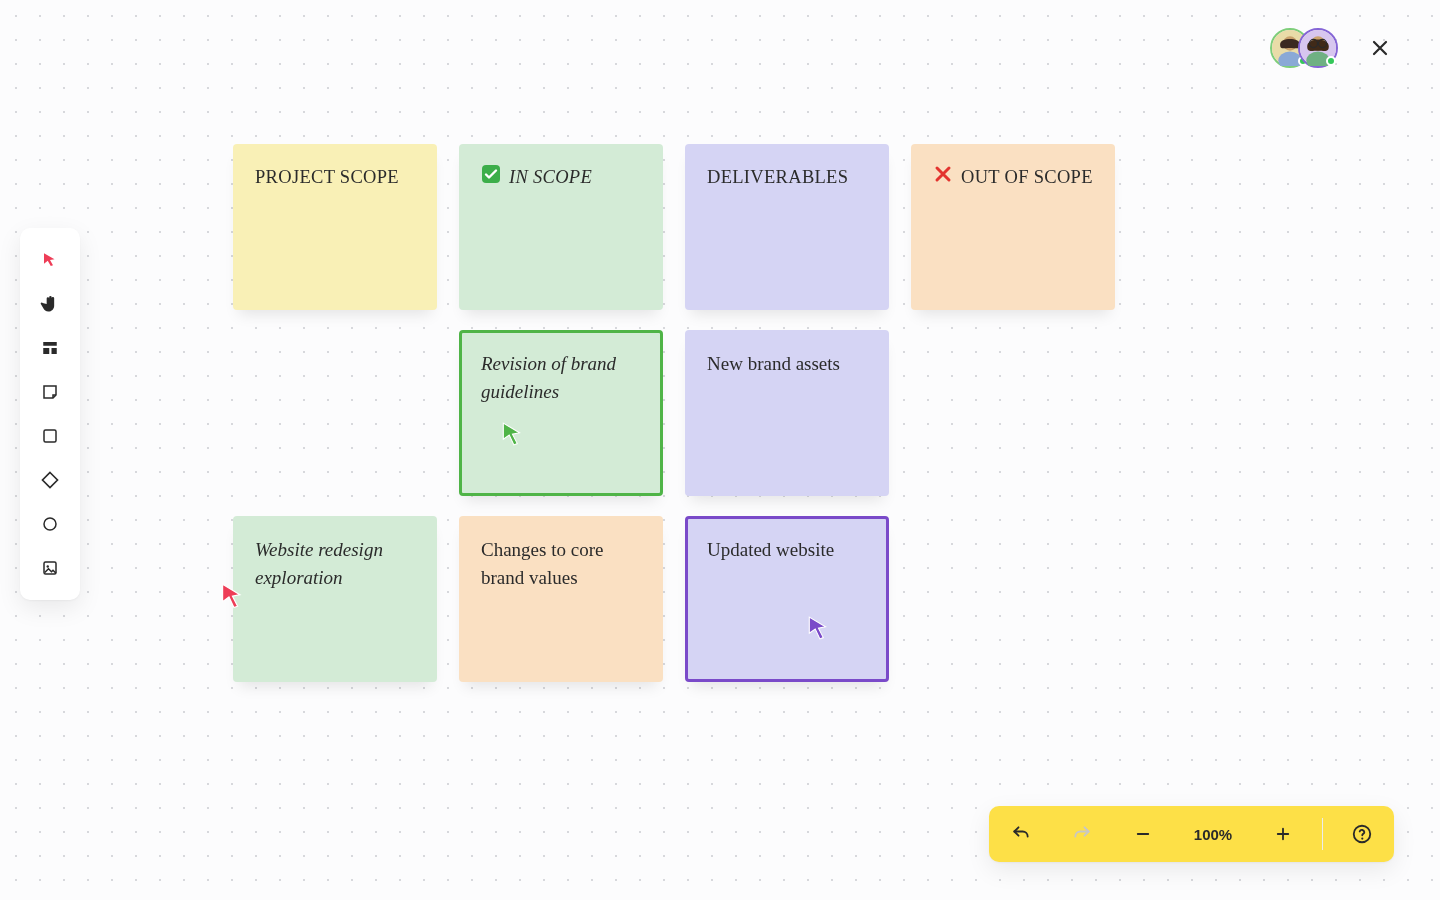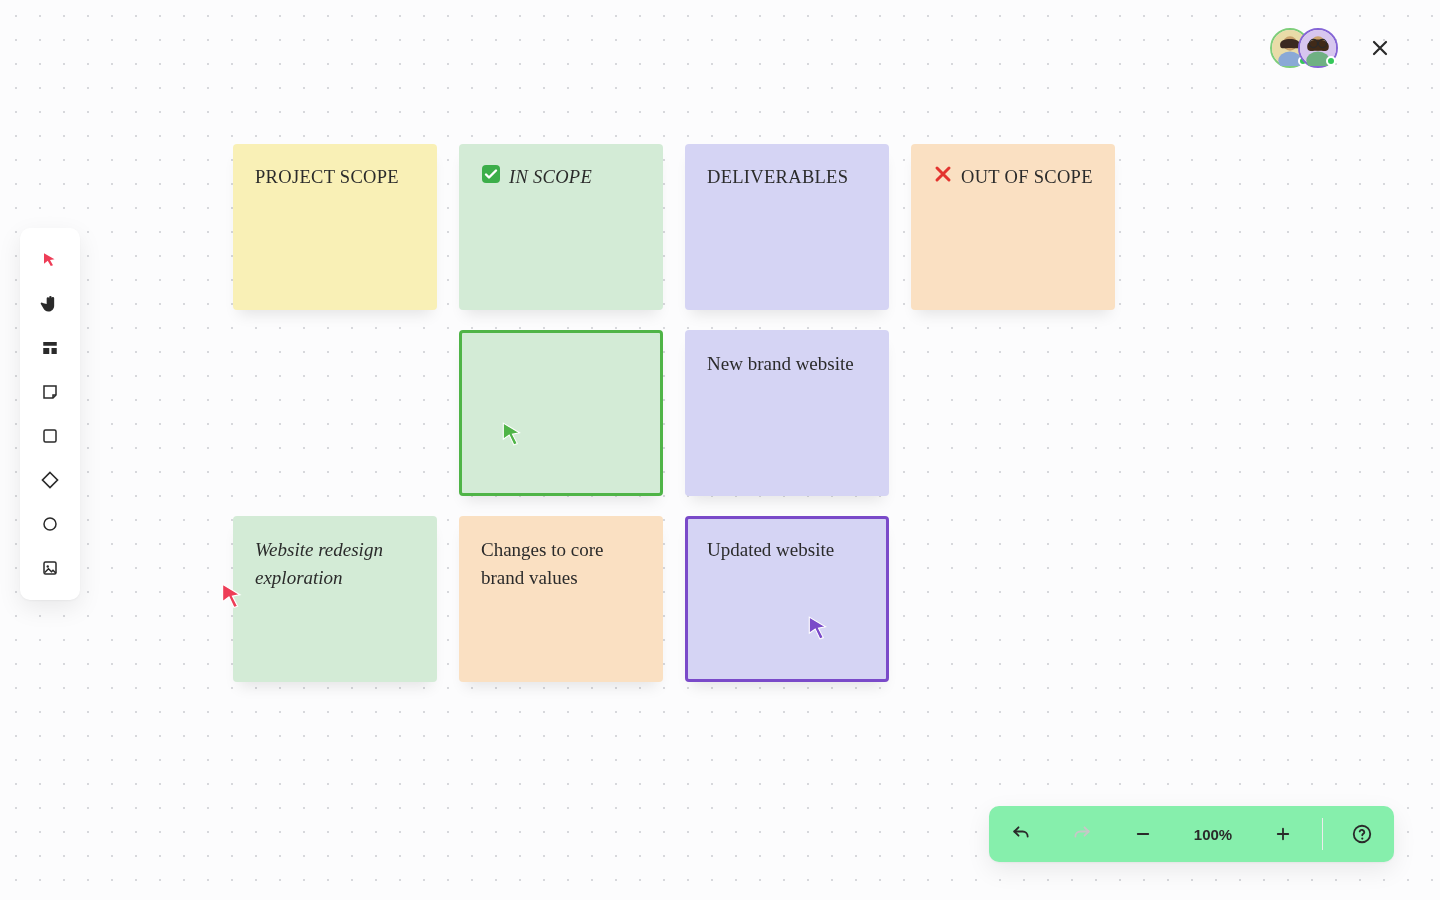--- a/index.html
+++ b/index.html
@@ -97,21 +97,21 @@
   .collab-cursor { position:absolute; }
 
   
   .canvas-cursor { position:absolute; left:219px; top:582px; }
 
   
   .controls {
     position: absolute;
     right: 46px; bottom: 38px;
     height: 56px;
-    background:#86efac;
+    background:#fde047;
     border-radius: 10px;
     box-shadow: 0 8px 24px rgba(0,0,0,0.08), 0 1px 2px rgba(0,0,0,0.04);
     display:flex; align-items:center;
     padding: 0 6px;
     font-family: -apple-system, "Segoe UI", Arial, sans-serif;
     gap: 9px;
   }
   .ctl {
     width:52px; height:56px;
     display:flex; align-items:center; justify-content:center;
@@ -230,30 +230,31 @@
       <svg width="20" height="20" viewBox="0 0 20 20">
           <path d="M4 4l12 12M16 4L4 16" stroke="#e3342f" stroke-width="3" stroke-linecap="round"></path>
         </svg>
     </span>
     <span class="label">Out of Scope</span>
   </div>
 
   <div class="empty"></div>
 
   <div class="note green sel-green">
+    <span class="label">Revision of brand guidelines</span>
     <span class="collab-cursor" style="left:38px;top:88px;">
       <svg width="26" height="28" viewBox="0 0 24 26">
           <path d="M3 2l15 9-6.5 1.2L16 21l-3.2 1.2L8.5 13 3 17z" fill="#4fb447" stroke="#fff" stroke-width="1"></path>
         </svg>
     </span>
   </div>
 
 
   <div class="note purple">
-    <span class="label">New brand website</span>
+    <span class="label">New brand assets</span>
   </div>
 
   <div class="empty"></div>
 
   <div class="note green">
     <span class="label">Website redesign exploration</span>
   </div>
 
   <div class="note orange">
     <span class="label">Changes to core brand values</span>

